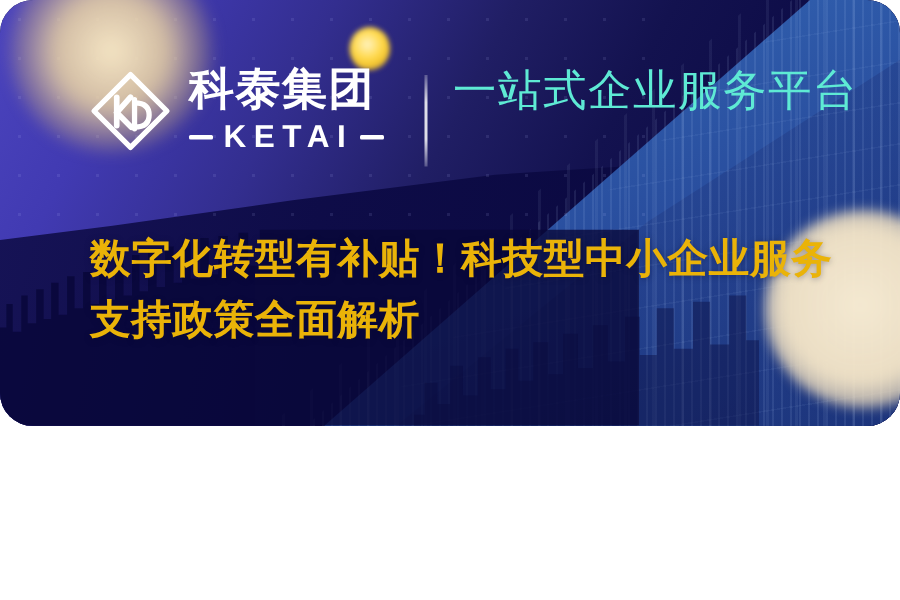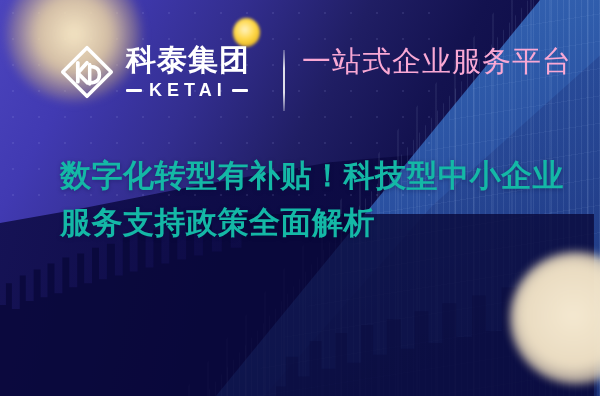--- a/index.html
+++ b/index.html
@@ -7,23 +7,24 @@
     padding: 0;
     background: #ffffff;
   }
   body {
     font-family: "Liberation Sans", "DejaVu Sans", sans-serif;
   }
 
   .banner {
     position: relative;
     width: 600px;
-    height: 396px;
+    height: 284px;
     overflow: hidden;
     background: #14144a;
+    border-radius: 22px;
   }
 
   
   .bg-base {
     position: absolute;
     inset: 0;
     background: linear-gradient(118deg,
         #4b44bd 0%,
         #413ab2 14%,
         #332e8f 30%,
@@ -194,21 +195,21 @@
     margin-top: 4px;
   }
   .logo-dash {
     height: 3px;
     width: 16px;
     background: #ffffff;
     border-radius: 1px;
   }
   .logo-en {
     color: #ffffff;
-    font-size: 18px;
+    font-size: 21px;
     font-weight: bold;
     letter-spacing: 5px;
     margin: 0 5px 0 7px;
     white-space: nowrap;
   }
 
   .divider {
     position: absolute;
     left: 283px;
     top: 50px;
@@ -216,42 +217,42 @@
     height: 61px;
     background: linear-gradient(180deg, rgba(255,255,255,.25), rgba(255,255,255,.85) 30%, rgba(255,255,255,.85) 70%, rgba(255,255,255,.25));
   }
 
   .tagline-block {
     position: absolute;
     left: 302px;
     top: 44px;
   }
   .tagline-main {
-    color: #f9a8d4;
+    color: #5eead4;
     font-size: 29px;
     letter-spacing: 1px;
     line-height: 1.18;
     white-space: nowrap;
   }
   .tagline-sub {
     color: #f2f3fa;
     font-size: 19px;
     letter-spacing: 1px;
     line-height: 1.3;
     margin-top: 4px;
     white-space: nowrap;
   }
 
   .headline {
     position: absolute;
     left: 60px;
     top: 152px;
     width: 512px;
-    color: #14b8a6;
-    font-size: 31px;
+    color: #eab308;
+    font-size: 27px;
     font-weight: bold;
     line-height: 1.52;
     letter-spacing: 0.5px;
     text-shadow: 0 1px 4px rgba(10,10,50,0.35);
   }
 </style>
 </head>
 <body>
 
 <div class="banner">

